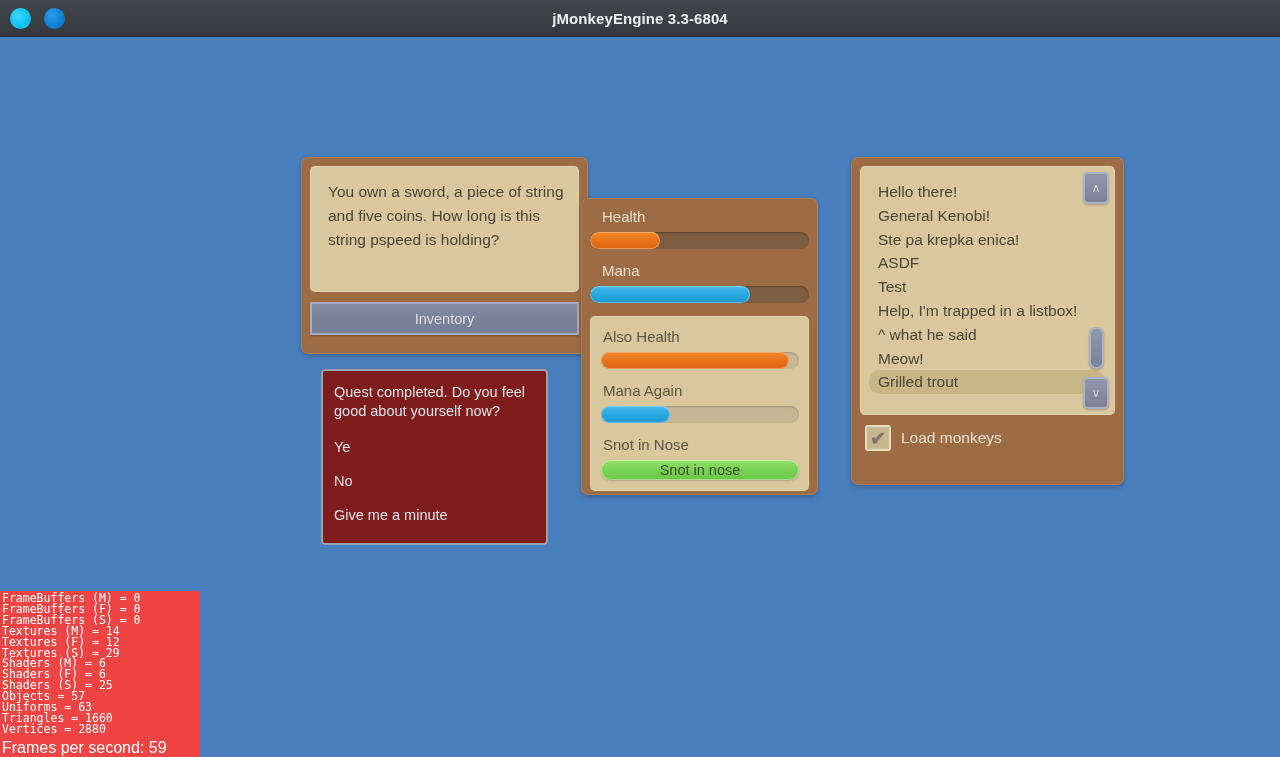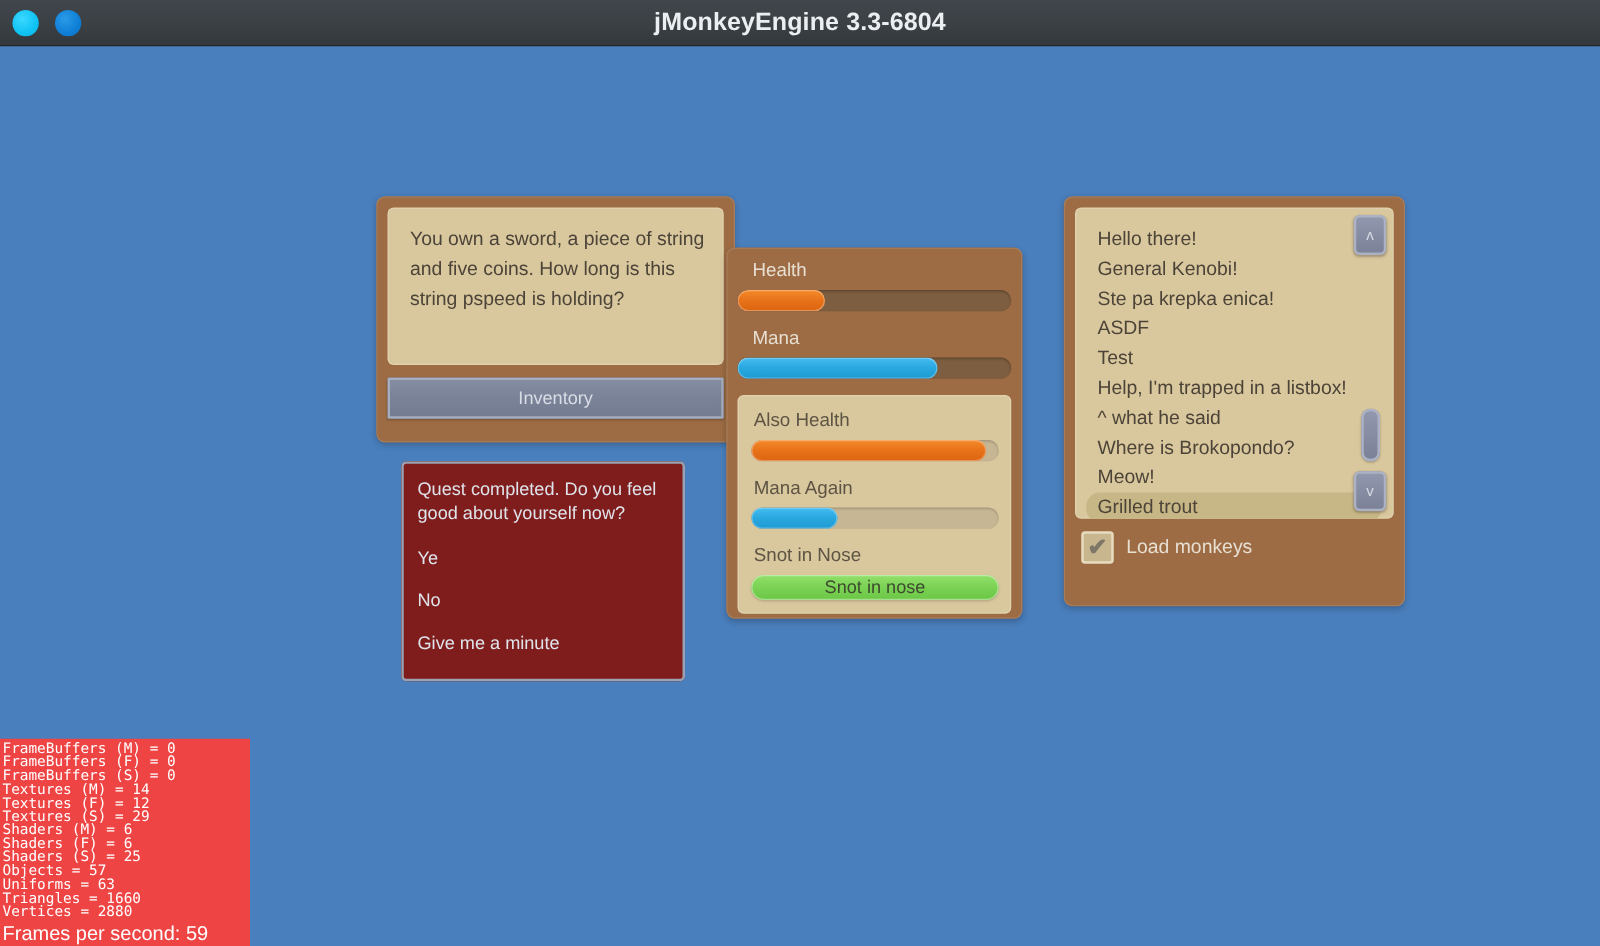--- a/index.html
+++ b/index.html
@@ -40,21 +40,21 @@
     border-radius: 50%;
     display: block;
   }
   .win-btn.cyan { background: radial-gradient(circle at 38% 34%, #3ad8ff 0%, #0fc3f3 60%, #0ab2e2 100%); }
   .win-btn.blue { background: radial-gradient(circle at 38% 34%, #2a9ae8 0%, #0e7fd6 60%, #0a6fc2 100%); }
   #titlebar-title {
     position: absolute;
     left: 0; right: 0;
     text-align: center;
     color: #eceff1;
-    font-size: 20px;
+    font-size: 15px;
     font-weight: bold;
     letter-spacing: 0.1px;
     pointer-events: none;
   }
 
   
   .panel-brown {
     position: absolute;
     background: #9d6c44;
     border-radius: 7px;
@@ -343,21 +343,20 @@
 <div id="listbox-panel" class="panel-brown">
   <div id="listbox-inner" class="inner-tan">
     <div id="list-items">
         <div class="list-item">Hello there!</div>
         <div class="list-item">General Kenobi!</div>
         <div class="list-item">Ste pa krepka enica!</div>
         <div class="list-item">ASDF</div>
         <div class="list-item">Test</div>
         <div class="list-item">Help, I'm trapped in a listbox!</div>
         <div class="list-item">^ what he said</div>
-        <div class="list-item">Where is Brokopondo?</div>
         <div class="list-item">Meow!</div>
         <div class="list-item selected">Grilled trout</div>
       </div>
     <div id="list-scrollbar">
       <div class="scroll-btn" id="scroll-up">ʌ</div>
       <div id="scroll-thumb"></div>
       <div class="scroll-btn" id="scroll-down">v</div>
     </div>
   </div>
   <div id="checkbox-row">

